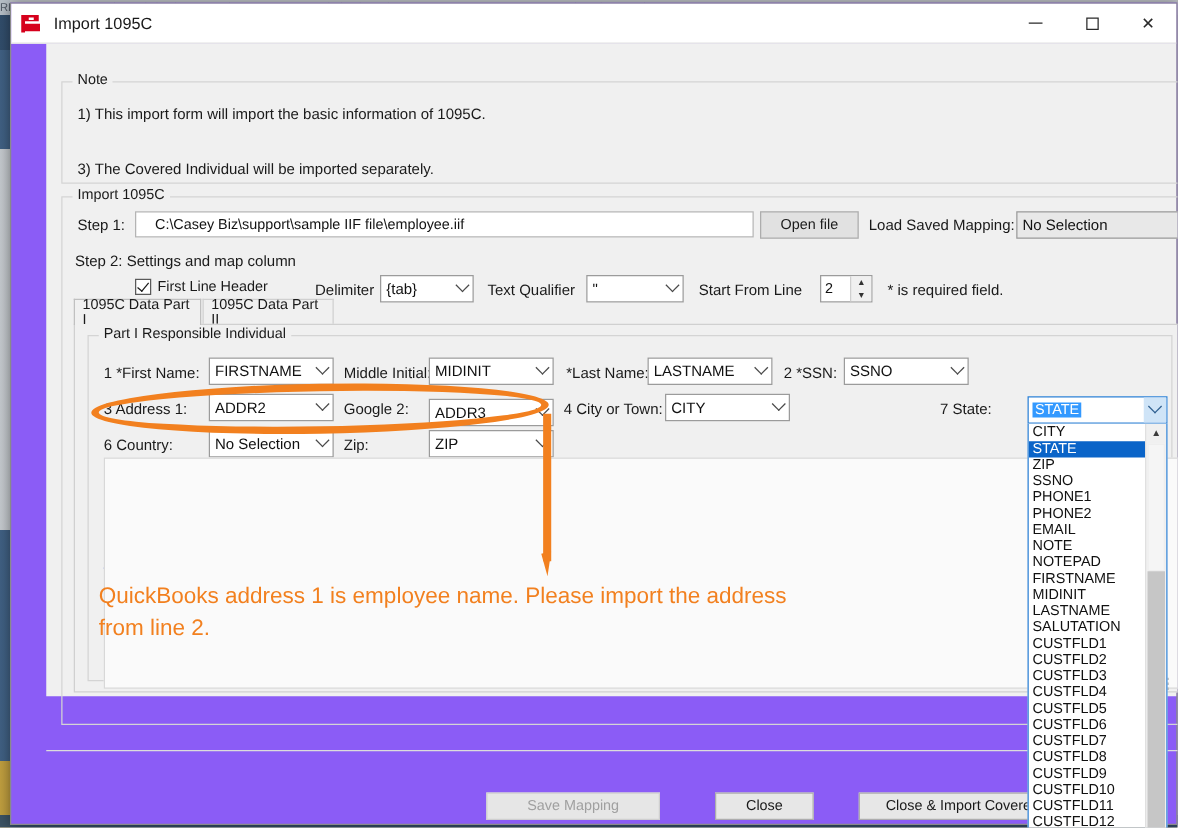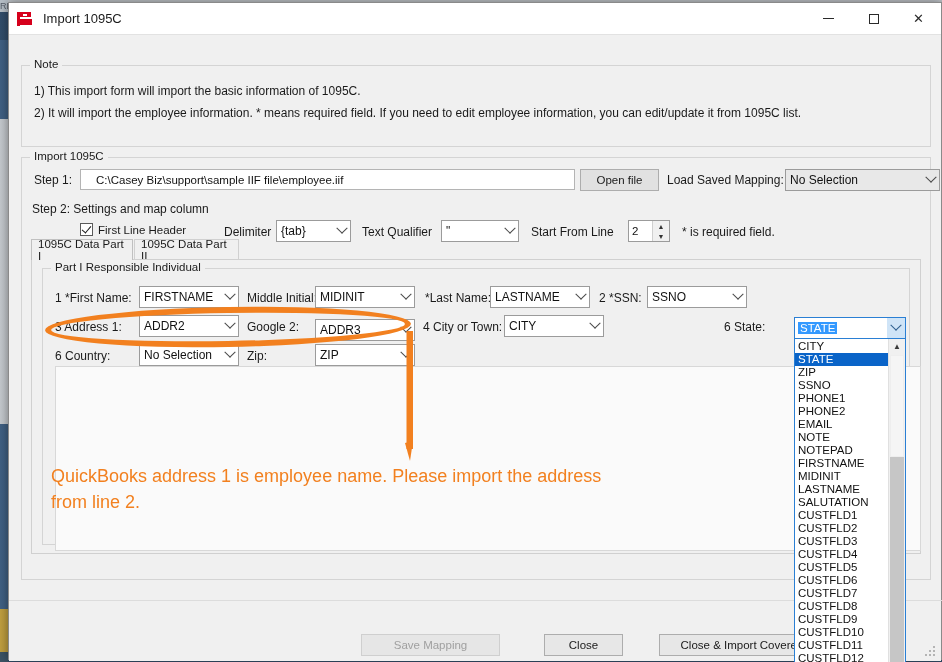--- a/index.html
+++ b/index.html
@@ -30,21 +30,21 @@
   .ic2{position:absolute;left:3px;top:1px;width:11px;height:5px;background:#d6001c;}
   .ic3{position:absolute;left:3px;top:8px;width:12px;height:6px;background:#d6001c;}
   .ic4{position:absolute;left:6px;top:3px;width:4px;height:2px;background:#ffffff;}
   #wtitle{font-size:13px;color:#1a1a1a;}
   #wctl{margin-left:auto;display:flex;height:31px;}
   .wbtn{width:45px;height:31px;display:flex;align-items:center;justify-content:center;
     font-size:13px;color:#2a2a2a;}
   .sqr{width:10px;height:10px;border:1px solid #2a2a2a;box-sizing:border-box;}
   .min{width:11px;height:1px;background:#2a2a2a;}
 
-  #body{position:relative;height:626px;background:#f0f0f0;}
+  #body{position:relative;height:522px;background:#f0f0f0;margin-left:28px;}
 
   
   .grp{position:absolute;border:1px solid #d4d4d4;box-sizing:border-box;}
   .grp>.cap{position:absolute;top:-8px;left:8px;background:#f0f0f0;padding:0 4px;
     font-size:11.5px;color:#1a1a1a;}
 
   .lbl{position:absolute;font-size:12px;color:#1a1a1a;white-space:nowrap;}
 
   
   .txt{position:absolute;box-sizing:border-box;border:1px solid #b4b4b4;background:#fff;
@@ -149,21 +149,21 @@
         </div>
       <div class="wbtn">✕</div>
     </div>
   </div>
 
   <div id="body">
 
     <div class="grp" style="left:12px;top:30px;width:910px;height:82px;">
       <div class="cap">Note</div>
       <div class="lbl" style="left:12px;top:18px;">1) This import form will import the basic information of 1095C.</div>
-      <div class="lbl" style="left:12px;top:40px;">2) It will import the employee information. * means required field. If you need to edit employee information, you can edit/update it from 1095C list.</div>
+      <div class="lbl" style="left:12px;top:62px;">3) The Covered Individual will be imported separately.</div>
     </div>
 
     <div class="grp" style="left:12px;top:122px;width:910px;height:423px;">
       <div class="cap">Import 1095C</div>
 
       <div class="lbl" style="left:12px;top:15px;">Step 1:</div>
       <input class="txt" style="left: 58px; top: 11px; width: 495px;" value="C:\Casey Biz\support\sample IIF file\employee.iif">
       <div class="btn" style="left:558px;top:11px;width:79px;height:22px;">Open file</div>
       <div class="lbl" style="left:645px;top:15px;">Load Saved Mapping:</div>
       <div class="cmb" style="left:763px;top:11px;width:155px;background:#e8e8e8;">
@@ -244,21 +244,21 @@
         <div class="lbl" style="left:204px;top:51px;">Google 2:</div>
         <div class="cmb" style="left:272px;top:50px;width:100px;">
           <div class="v">ADDR3</div>
           <div class="ar"></div>
         </div>
         <div class="lbl" style="left:380px;top:51px;">4 City or Town:</div>
         <div class="cmb" style="left:461px;top:46px;width:100px;">
           <div class="v">CITY</div>
           <div class="ar"></div>
         </div>
-        <div class="lbl" style="left:681px;top:51px;">6 State:</div>
+        <div class="lbl" style="left:681px;top:51px;">7 State:</div>
 
         <div class="lbl" style="left:12px;top:80px;">6 Country:</div>
         <div class="cmb" style="left:96px;top:75px;width:100px;">
           <div class="v">No Selection</div>
           <div class="ar"></div>
         </div>
         <div class="lbl" style="left:204px;top:80px;">Zip:</div>
         <div class="cmb" style="left:272px;top:75px;width:100px;">
           <div class="v">ZIP</div>
           <div class="ar"></div>

